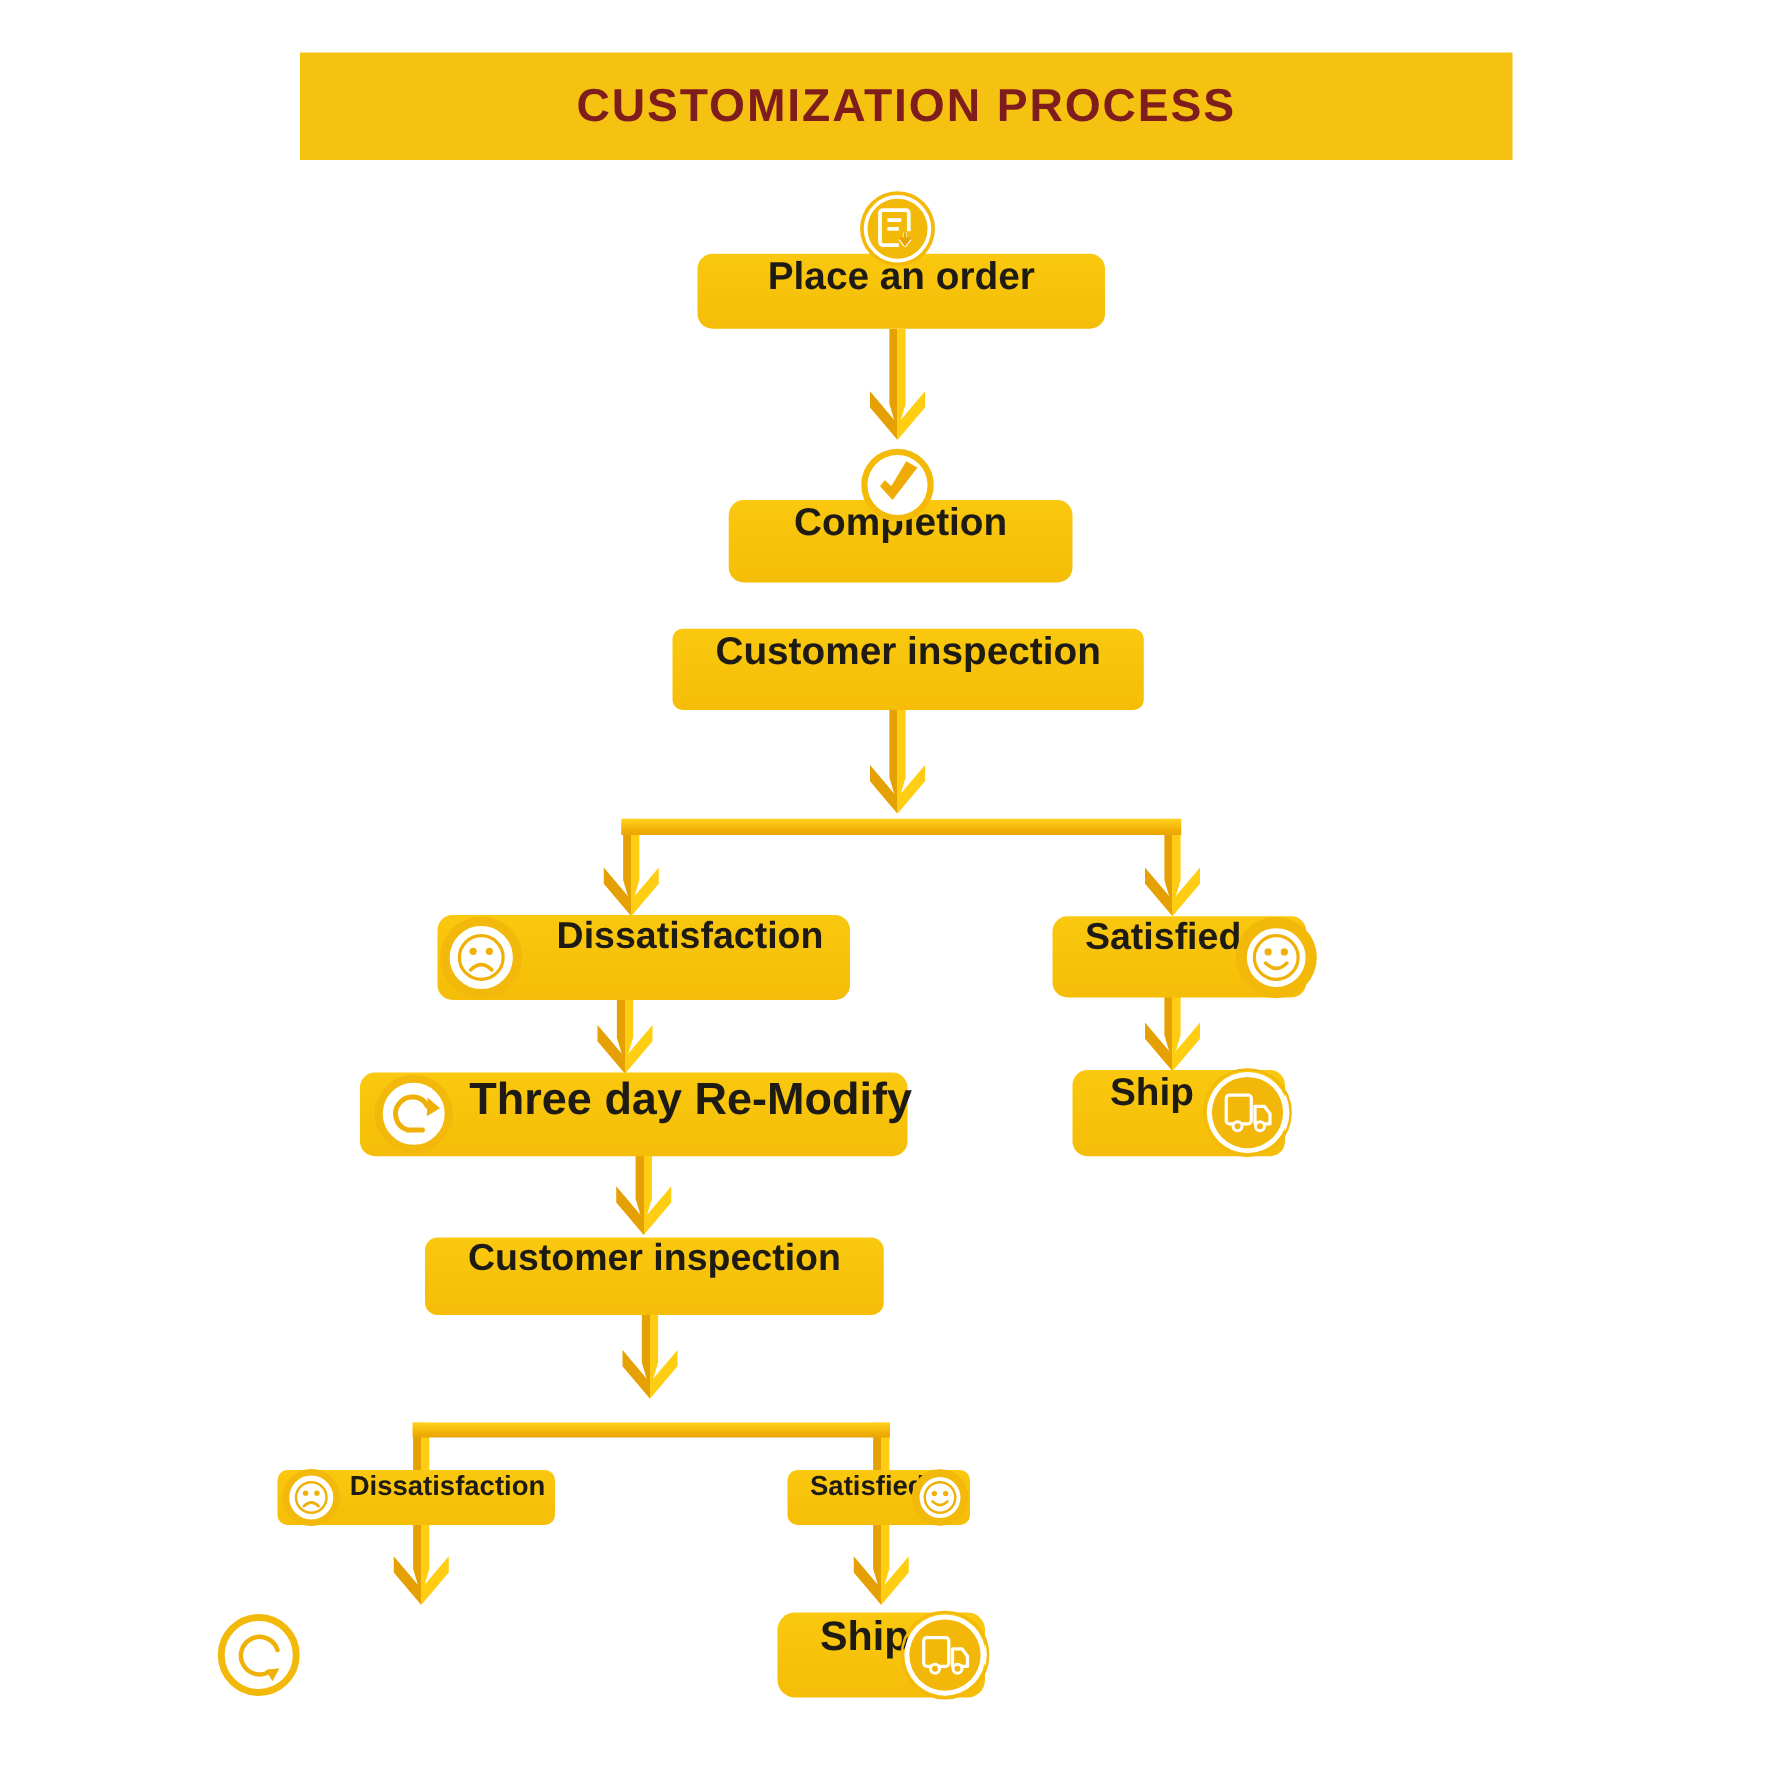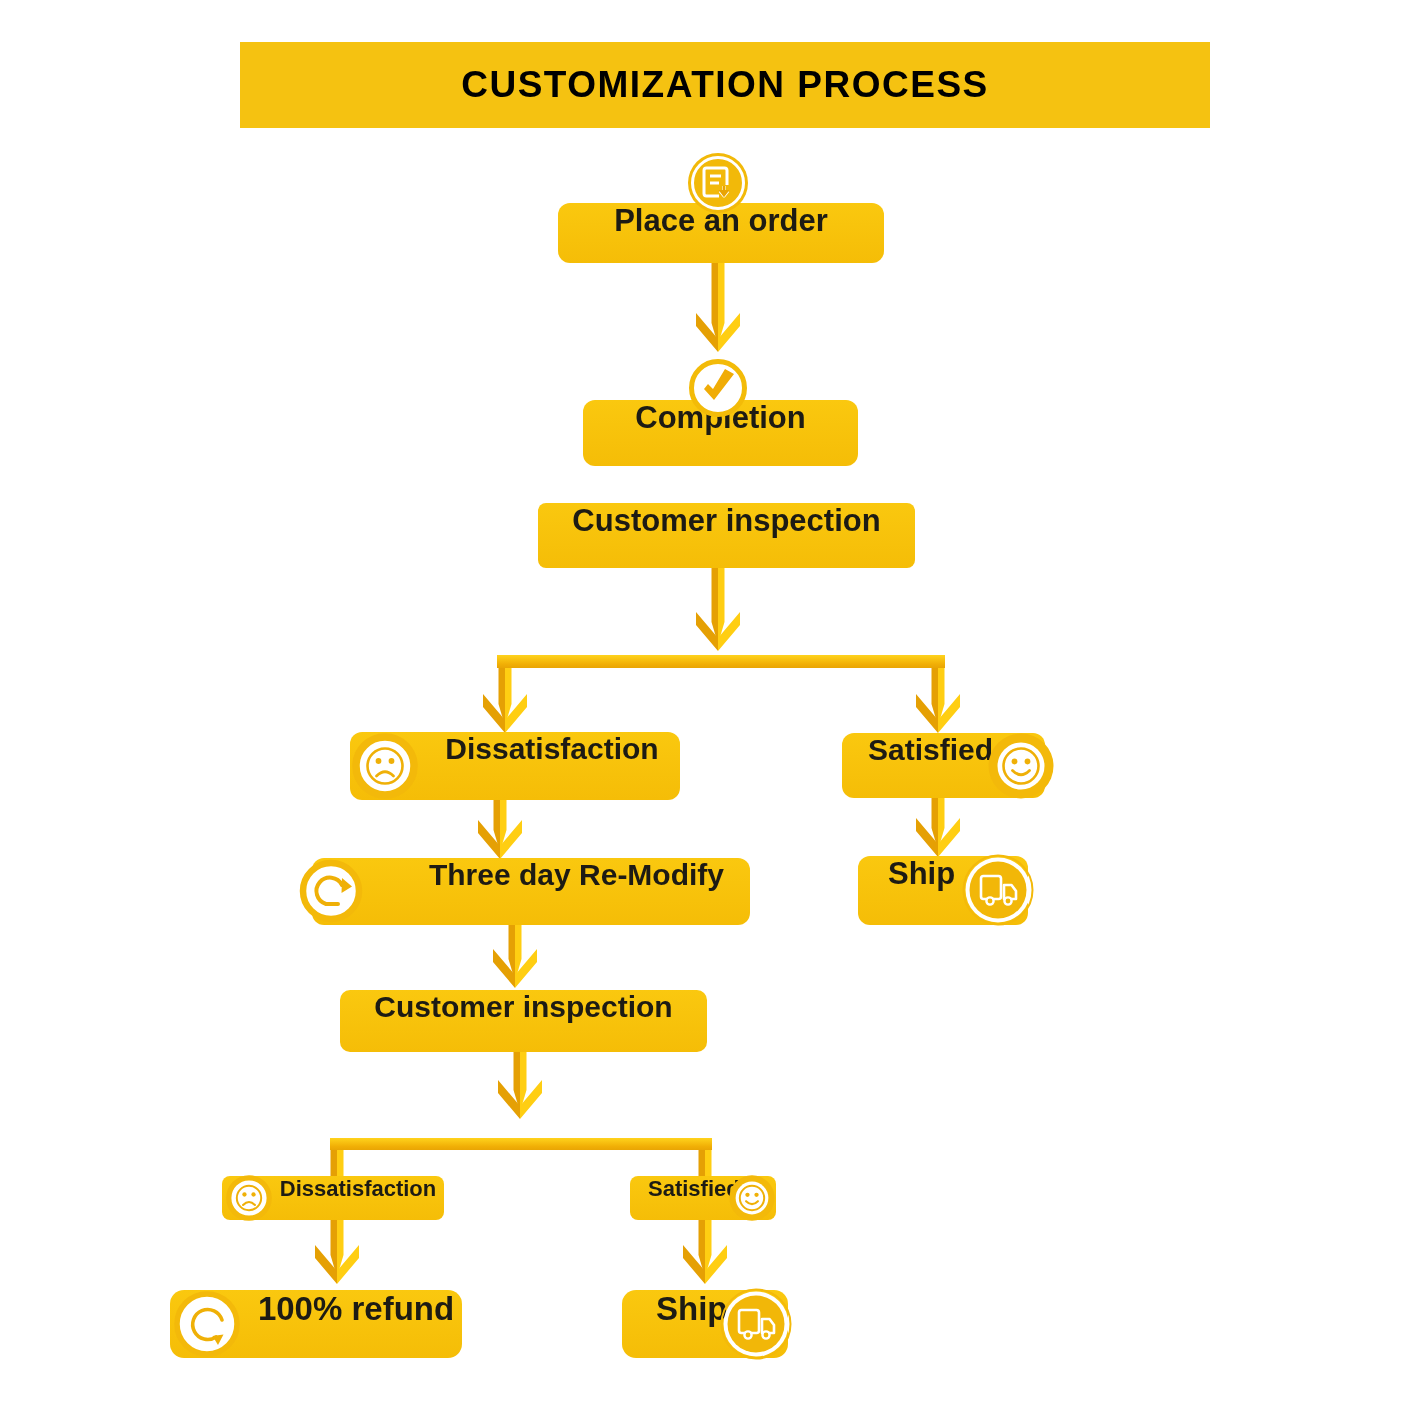--- a/index.html
+++ b/index.html
@@ -10,21 +10,21 @@
   .node{
     position:absolute;z-index:2;
     background:linear-gradient(180deg,#FAC80F 0%,#F5BD07 100%);
     border-radius:12px;
     display:flex;align-items:flex-start;justify-content:center;
     color:#1d1b14;font-weight:700;white-space:nowrap;
   }
   .title-bar{
     position:absolute;z-index:2;background:#F5C211;
     display:flex;align-items:center;justify-content:center;
-    color:#000000;font-weight:700;letter-spacing:1.5px;
+    color:#7f1d1d;font-weight:700;letter-spacing:1.5px;
   }
   .hbar{
     position:absolute;z-index:1;
     background:linear-gradient(180deg,#FFD31C 0%,#F1AF06 70%,#E9A504 100%);
   }
   .arrow{position:absolute;z-index:1;}
   .icon-circle{position:absolute;z-index:4;}
   .icon-circle svg{display:block;}
 </style>
 </head>
@@ -173,43 +173,40 @@
   </div>
 
   <div class="node" style="left:350px;top:732px;width:330px;height:68px;font-size:30px;padding-left:74px;box-sizing:border-box;">
     <span>Dissatisfaction</span>
   </div>
 
   <div class="node" style="left:842px;top:733px;width:203px;height:65px;font-size:30px;justify-content:flex-start;padding-left:26px;box-sizing:border-box;">
     <span>Satisfied</span>
   </div>
 
-  <div class="node" style="left:312px;top:858px;width:438px;height:67px;font-size:30px;padding-left:91px;box-sizing:border-box;">
+  <div class="node" style="left:288px;top:858px;width:438px;height:67px;font-size:36px;padding-left:91px;box-sizing:border-box;">
     <span>Three day Re-Modify</span>
   </div>
 
   <div class="node" style="left:858px;top:856px;width:170px;height:69px;font-size:31px;justify-content:flex-start;padding-left:30px;box-sizing:border-box;">
     <span>Ship</span>
   </div>
 
   <div class="node" style="left:340px;top:990px;width:367px;height:62px;font-size:30px;border-radius:10px;">
     <span>Customer inspection</span>
   </div>
 
   <div class="node" style="left:222px;top:1176px;width:222px;height:44px;font-size:22px;border-radius:8px;padding-left:50px;box-sizing:border-box;">
     <span>Dissatisfaction</span>
   </div>
 
   <div class="node" style="left:630px;top:1176px;width:146px;height:44px;font-size:22px;border-radius:8px;justify-content:flex-start;padding-left:18px;box-sizing:border-box;">
     <span>Satisfied</span>
   </div>
 
-  <div class="node" style="left:170px;top:1290px;width:292px;height:68px;font-size:33px;border-radius:14px;padding-left:80px;box-sizing:border-box;">
-    <span>100% refund</span>
-  </div>
 
   <div class="node" style="left:622px;top:1290px;width:166px;height:68px;font-size:33px;border-radius:14px;justify-content:flex-start;padding-left:34px;box-sizing:border-box;">
     <span>Ship</span>
   </div>
 
   <div class="icon-circle" style="left:687px;top:152px;">
     <svg width="62" height="62" viewBox="-31 -31 62 62">
       <circle r="30" fill="#F2B909"></circle>
       <circle r="25.5" fill="none" stroke="#ffffff" stroke-width="3"></circle>
       <rect x="-14" y="-15" width="23" height="28" rx="2.5" fill="none" stroke="#ffffff" stroke-width="3"></rect>

